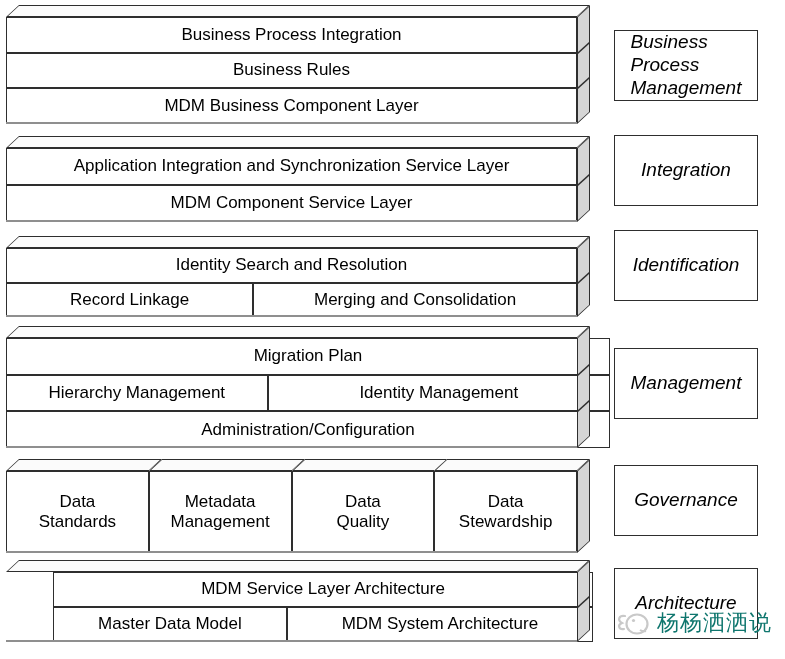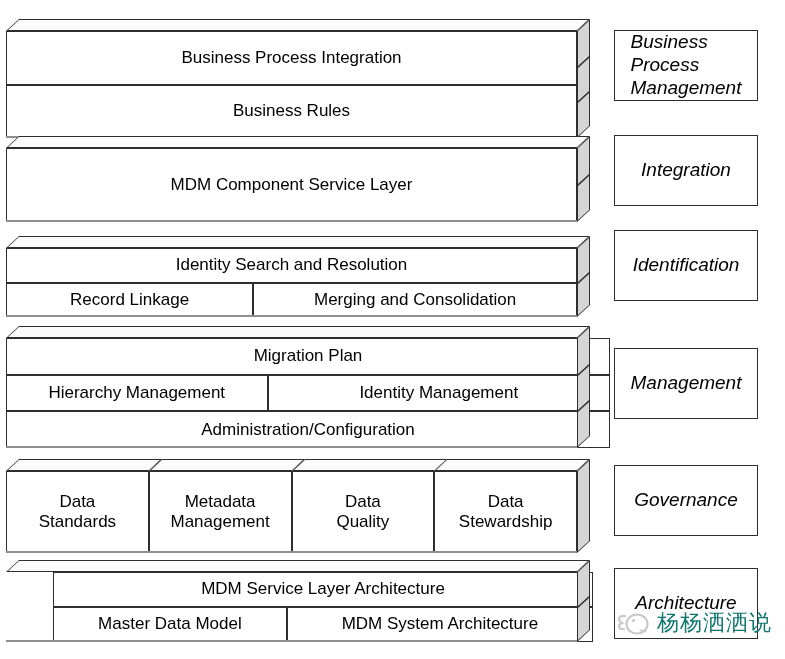--- a/index.html
+++ b/index.html
@@ -63,42 +63,48 @@
     display: flex; align-items: center; gap: 5px;
     color: #0f766e; font-size: 22px; letter-spacing: 1px;
     z-index: 5; pointer-events: none;
   }
   .wm-icon { flex: 0 0 auto; }
 </style>
 </head>
 <body>
 
 <div id="stage">
-    <div class="group" style="left: 6px; top: 19px; width: 640px; height: 119px; border-radius: 6px;">
+    <div class="group" style="left: 6px; top: 5px; width: 640px; height: 119px; border-radius: 6px;">
       <div class="top-face" style="width: 571px; height: 12px;"></div>
       <div class="front-stack" style="left: 0px; top: 12px; width: 571px; height: 107px;">
         <div class="row">
           <div class="cell" style="width: 100%;">Business Process Integration</div>
         </div>
         <div class="row">
           <div class="cell" style="width: 100%;">Business Rules</div>
+        </div>
+        <div class="row">
+          <div class="cell" style="width: 100%;">MDM Business Component Layer</div>
         </div>
       </div>
       <div class="side-face" style="left: 571px; top: 12px; width: 13px; height: 107px;">
         <div class="sep" style="top: 35px;"></div>
         <div class="sep" style="top: 70px;"></div>
       </div>
       <div class="bottom-edge" style="left: 0px; top: 117px; width: 571px; height: 2px;"></div>
     </div>
     <div class="cat-box" style="top: 30px;">Business
 Process
 Management</div>
     <div class="group" style="left: 6px; top: 136px; width: 584px; height: 86px;">
       <div class="top-face" style="width: 571px; height: 12px;"></div>
       <div class="front-stack" style="left: 0px; top: 12px; width: 571px; height: 74px;">
+        <div class="row">
+          <div class="cell" style="width: 100%;">Application Integration and Synchronization Service Layer</div>
+        </div>
         <div class="row">
           <div class="cell" style="width: 100%;">MDM Component Service Layer</div>
         </div>
       </div>
       <div class="side-face" style="left: 571px; top: 12px; width: 13px; height: 74px;">
         <div class="sep" style="top: 36px;"></div>
       </div>
       <div class="bottom-edge" style="left: 0px; top: 84px; width: 571px; height: 2px;"></div>
     </div>
     <div class="cat-box" style="top: 135px;">Integration</div>

